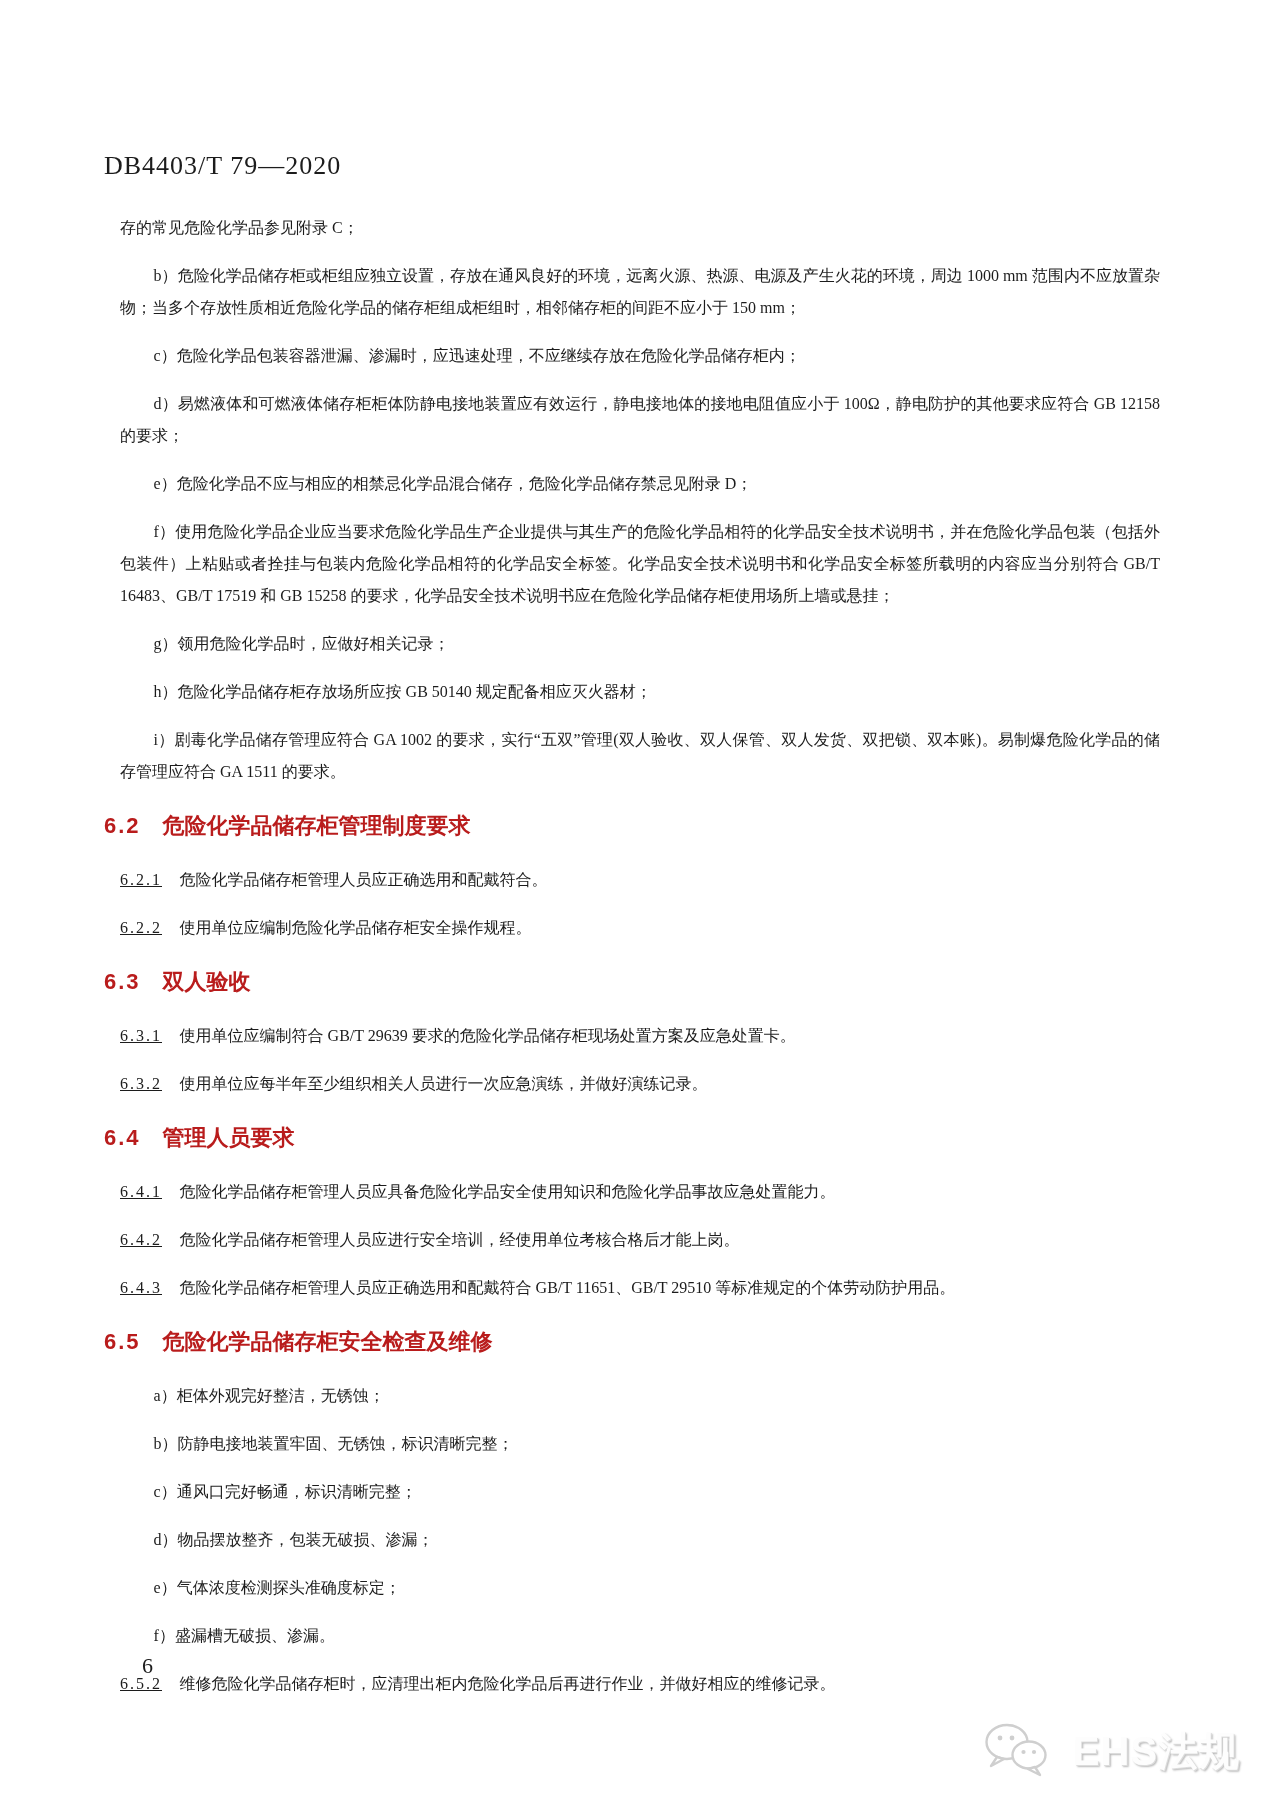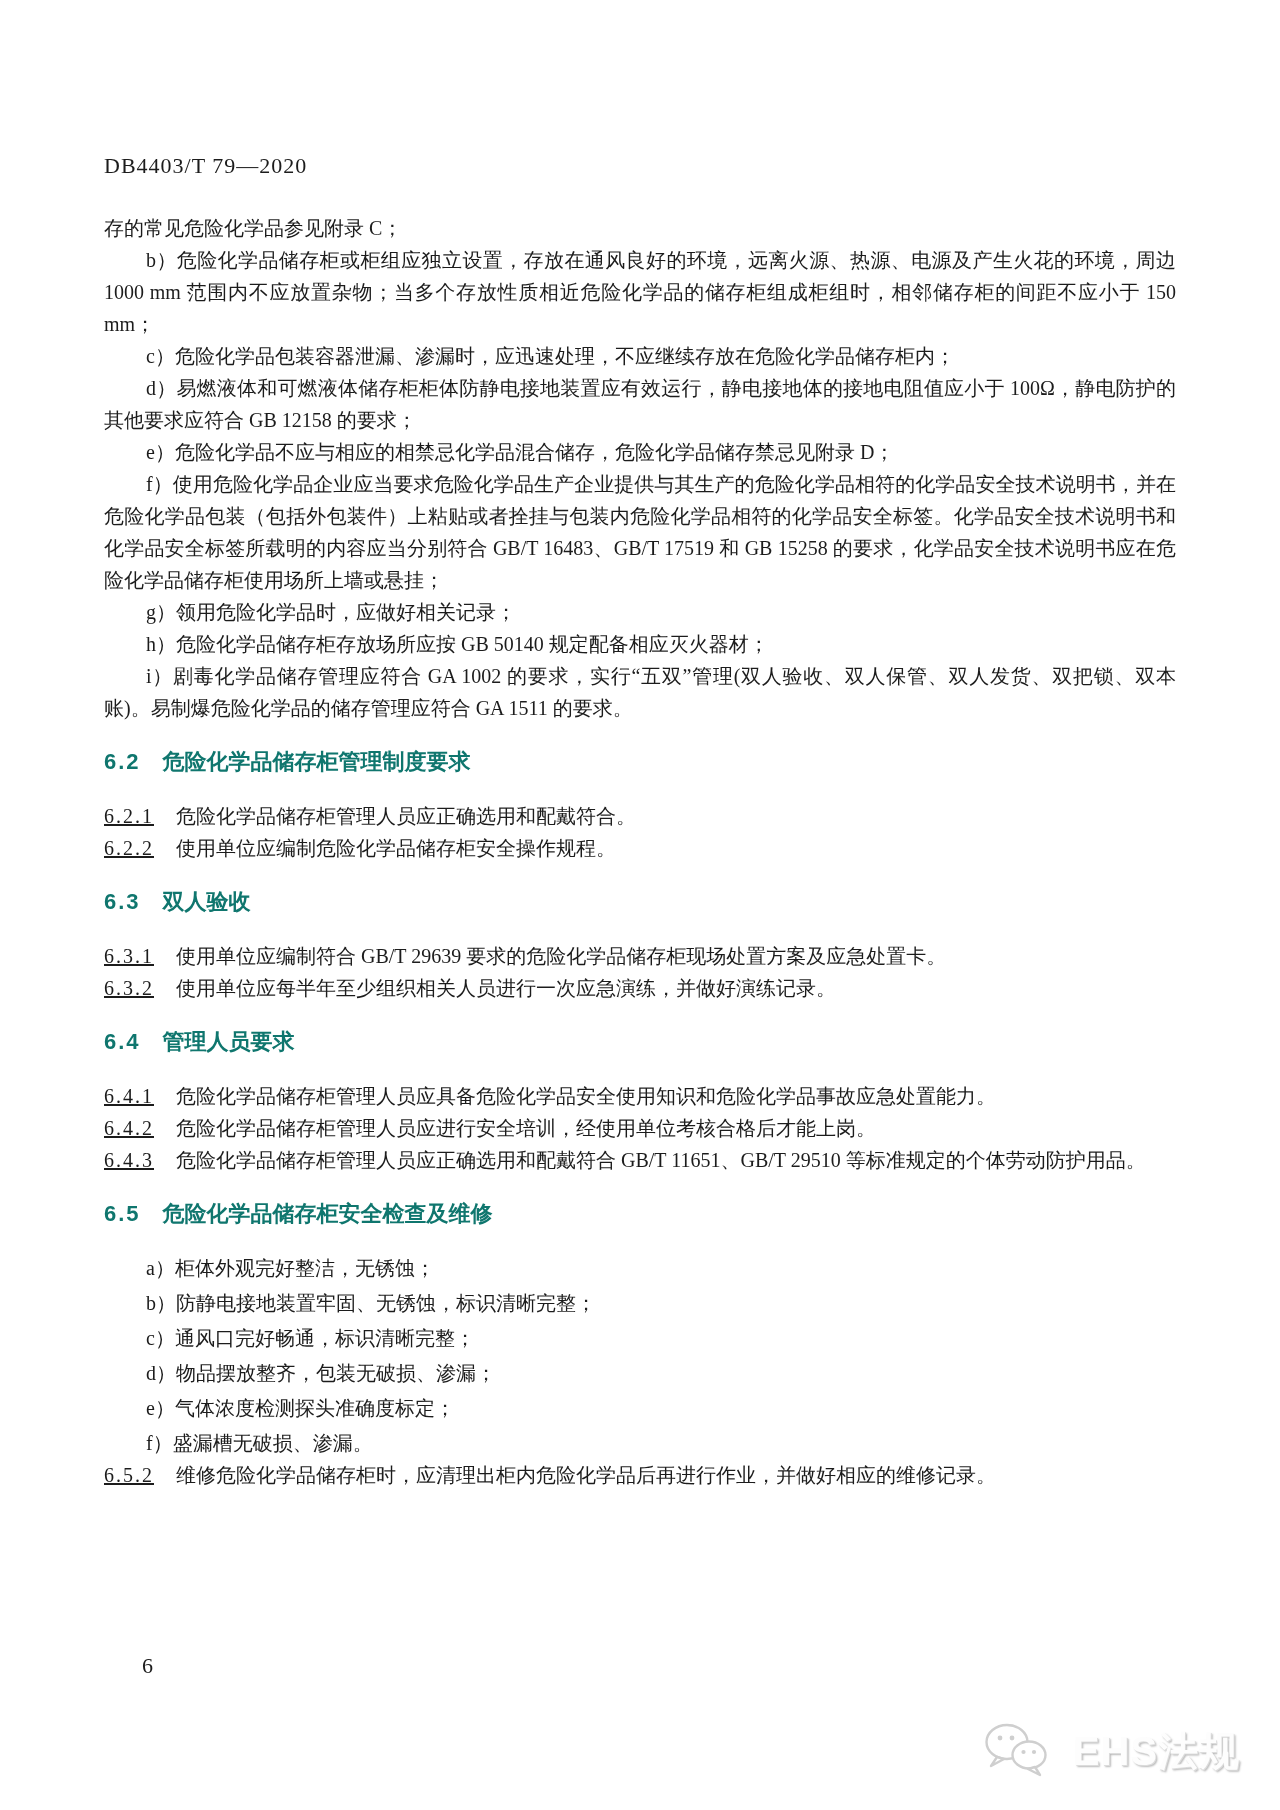--- a/index.html
+++ b/index.html
@@ -10,44 +10,44 @@
     overflow: hidden;
     font-family: "Liberation Serif", "DejaVu Serif", serif;
     color: #1c1c1c;
   }
   .page {
     position: absolute;
     left: 104px; top: 150px;
     width: 1072px;
   }
   .doc-header {
-    font-size: 22px;
+    font-size: 26px;
     line-height: 32px;
     margin-bottom: 30px;
     letter-spacing: 1px;
   }
   p.body, .clause, .sub-item {
-    font-size: 20px;
+    font-size: 16px;
     line-height: 32px;
-    margin: 0;
+    margin: 16px;
     text-align: justify;
   }
   .indent { text-indent: 2.1em; }
   .clause .num {
     letter-spacing: 2px;
     margin-right: 1.1em;
     text-decoration: underline;
   }
   h3.section {
     font-size: 22px;
     line-height: 32px;
     margin: 22px 0 22px 0;
     font-family: "Liberation Sans", "DejaVu Sans", sans-serif;
     font-weight: bold;
-    color: #0f766e;
+    color: #b91c1c;
   }
   h3.section .num { letter-spacing: 2px; margin-right: 1.0em; }
   .sublist .sub-item { margin-top: 3px; }
   .sub-item { text-indent: 2.1em; }
   .page-number {
     position: absolute;
     left: 142px; top: 1650px;
     font-size: 22px;
     line-height: 32px;
   }

